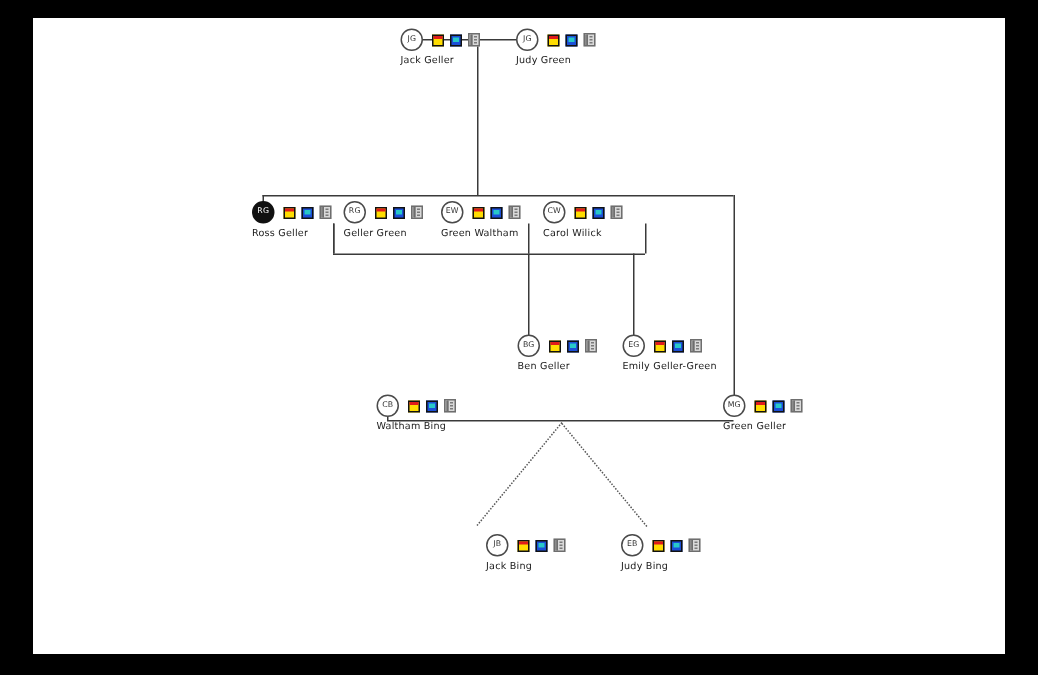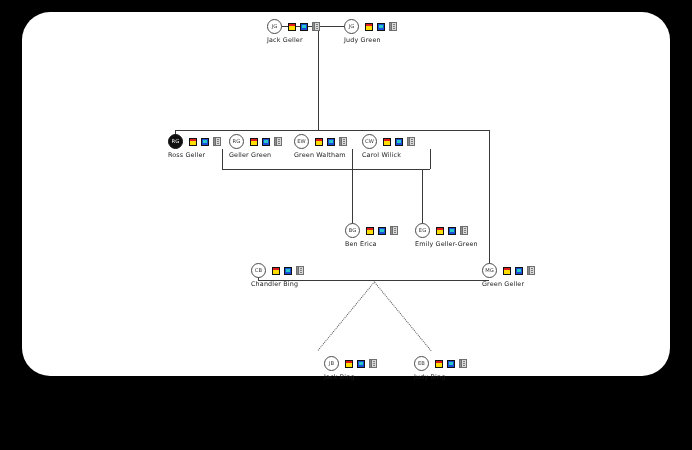--- a/index.html
+++ b/index.html
@@ -12,23 +12,22 @@
   }
   #frame{
     position:absolute;
     left:0;top:0;
     width:692px;height:450px;
     background:#000000;
   }
   #canvas{
     position:absolute;
     left:22px;top:12px;
-    width:648px;height:364px;
+    width:648px;height:424px;
     background:#ffffff;
-    border-radius:28px;
   }
   
   .ln{position:absolute;background:#3a3a3a;}
   .hln{height:1px;}
   .vln{width:1px;}
 
   
   .dot{
     position:absolute;
     height:0;
@@ -222,21 +221,21 @@
 
     <div class="node" style="left:323px;top:211px;">
       <div class="nrow">
         <div class="circ">BG</div>
         <div class="icons">
           <span class="ic1"></span>
           <span class="ic2"></span>
           <span class="ic3"></span>
         </div>
       </div>
-      <div class="nlabel">Ben Erica</div>
+      <div class="nlabel">Ben Geller</div>
     </div>
 
     <div class="node" style="left:393px;top:211px;">
       <div class="nrow">
         <div class="circ">EG</div>
         <div class="icons">
           <span class="ic1"></span>
           <span class="ic2"></span>
           <span class="ic3"></span>
         </div>
@@ -246,21 +245,21 @@
 
     <div class="node" style="left:229px;top:251px;">
       <div class="nrow">
         <div class="circ">CB</div>
         <div class="icons">
           <span class="ic1"></span>
           <span class="ic2"></span>
           <span class="ic3"></span>
         </div>
       </div>
-      <div class="nlabel">Chandler Bing</div>
+      <div class="nlabel">Waltham Bing</div>
     </div>
 
     <div class="node" style="left:460px;top:251px;">
       <div class="nrow">
         <div class="circ">MG</div>
         <div class="icons">
           <span class="ic1"></span>
           <span class="ic2"></span>
           <span class="ic3"></span>
         </div>

